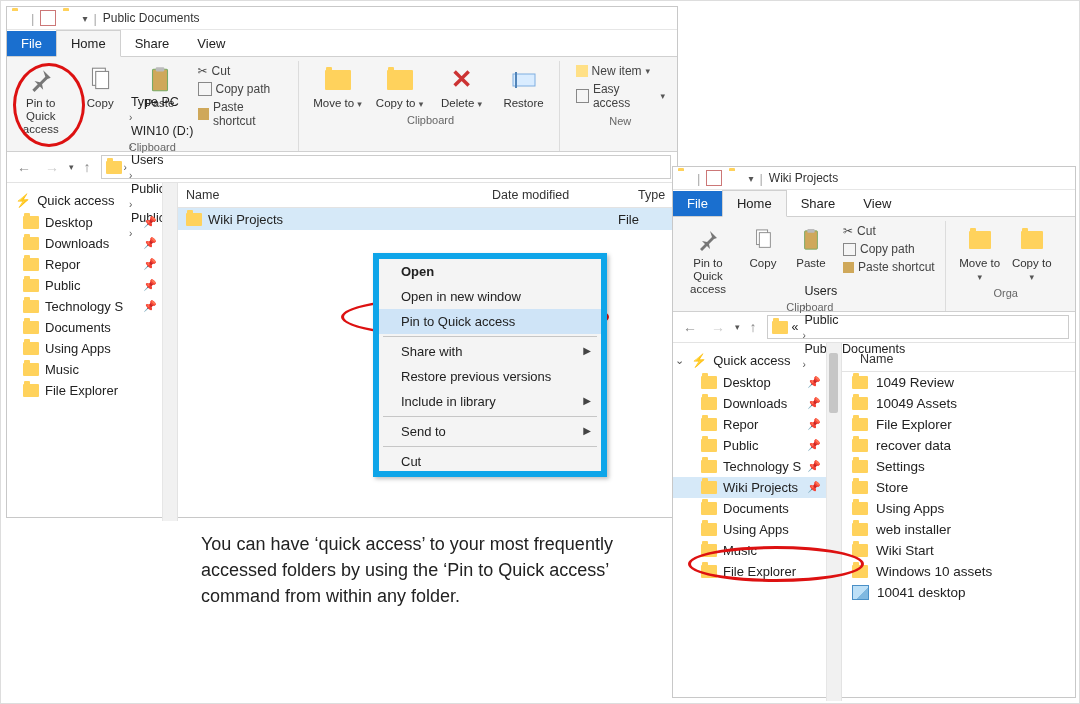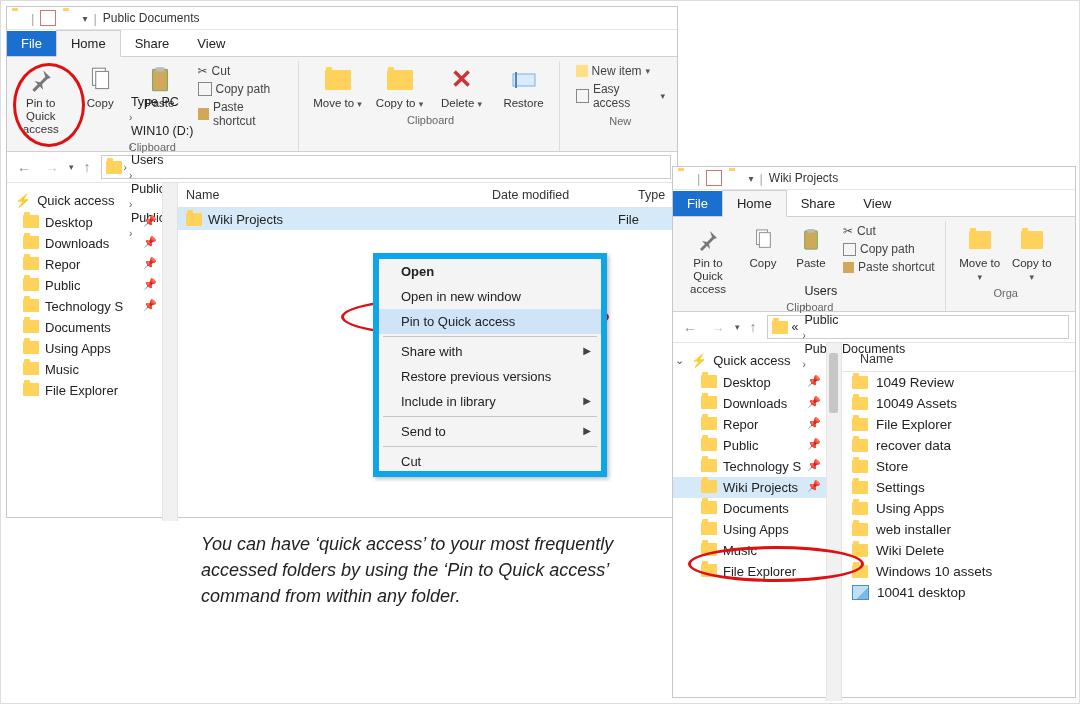--- a/index.html
+++ b/index.html
@@ -24,35 +24,35 @@
   .smallbtn{display:flex;align-items:center;gap:4px;font-size:12px;color:#444;padding:1px 4px;cursor:pointer}
   .drop{font-size:9px;color:#555;line-height:6px}
   .breadcrumb{display:flex;align-items:center;gap:6px;height:30px;border-bottom:1px solid #e3e3e3;padding:0 6px}
   .navarrow{color:#888;font-size:14px;padding:2px 4px;cursor:pointer}
   .bcpath{display:flex;align-items:center;border:1px solid #ccc;height:22px;padding:0 4px;flex:1;gap:2px}
   .bc-seg{display:flex;align-items:center;gap:2px;font-size:12.5px;color:#222;cursor:pointer;padding:0 2px}
   .bc-chev{font-size:10px;color:#555}
   .body{display:flex;height:calc(100% - 22px - 26px - 94px - 30px)}
   .sidebar{width:170px;border-right:1px solid #e3e3e3;overflow:hidden;position:relative;padding-top:6px}
   .sb-scroll{position:absolute;right:0;top:0;width:14px;background:#f1f1f1;height:100%;border-left:1px solid #e6e6e6}
-  .sb-item{display:flex;align-items:flex-start;gap:6px;padding:3px 6px 3px 16px;font-size:13px;cursor:pointer;position:relative}
+  .sb-item{display:flex;align-items:center;gap:6px;padding:3px 6px 3px 16px;font-size:13px;cursor:pointer;position:relative}
   .sb-item .pin{position:absolute;right:20px;color:#7a7a7a;font-size:11px}
   .qa-head{padding:4px 6px 4px 8px;display:flex;align-items:center;gap:6px;font-size:13px}
   .filepane{flex:1;position:relative}
   .colhead{display:flex;border-bottom:1px solid #e3e3e3;font-size:12.5px;color:#333;height:24px;align-items:center}
   .colhead div{padding:0 8px}
   .row-item{display:flex;align-items:center;height:22px;font-size:13px;padding-left:8px;gap:6px;background:#d6e9f8;cursor:pointer}
   .folder-ic{width:16px;height:13px;background:#ffd25c;border-radius:1px;position:relative}
   .folder-ic:before{content:"";position:absolute;top:-3px;left:1px;width:6px;height:3px;background:#ffd25c;border-radius:1px 1px 0 0}
   .ctxmenu{position:absolute;left:372px;top:252px;width:222px;background:#f4f4f4;border:6px solid #0ea5e9;box-shadow:2px 2px 4px rgba(0,0,0,.25);z-index:50;font-size:13px}
   .ctxmenu .mi{padding:5px 12px 5px 22px;cursor:pointer;position:relative}
   .ctxmenu .mi.hot{background:#cfe4f7}
   .ctxmenu .sep{height:1px;background:#c6c6c6;margin:2px 4px}
   .ctxmenu .sub{position:absolute;right:10px;top:6px;font-size:10px;color:#444}
-  .caption{position:absolute;left:200px;top:530px;width:440px;font-style:italic;font-size:18px;color:#222;line-height:1.45}
+  .caption{position:absolute;left:200px;top:530px;width:440px;font-size:18px;color:#222;line-height:1.45}
   .circle-red{position:absolute;border:3px solid #d11;border-radius:50%;pointer-events:none}
   .ellipse-red{position:absolute;border:3px solid #d11;border-radius:50%/50%;pointer-events:none}
 
   
   .winB{left:672px;top:166px;width:402px;height:530px}
   .winB .ribbon{font-size:11.5px}
   .winB .sidebar{width:176px}
   .winB .filepane{padding-top:4px}
   .winB .f-item{display:flex;align-items:center;gap:8px;padding:3px 4px 3px 10px;font-size:13.5px;cursor:pointer}
   .winB .colhead{padding-left:10px}
@@ -448,37 +448,37 @@
           <div class="f-item">
             <span class="folder-ic"></span>
             <span>File Explorer</span>
           </div>
           <div class="f-item">
             <span class="folder-ic"></span>
             <span>recover data</span>
           </div>
           <div class="f-item">
             <span class="folder-ic"></span>
+            <span>Settings</span>
+          </div>
+          <div class="f-item">
+            <span class="folder-ic"></span>
             <span>Store</span>
           </div>
           <div class="f-item">
             <span class="folder-ic"></span>
-            <span>Settings</span>
-          </div>
-          <div class="f-item">
-            <span class="folder-ic"></span>
             <span>Using Apps</span>
           </div>
           <div class="f-item">
             <span class="folder-ic"></span>
             <span>web installer</span>
           </div>
           <div class="f-item">
             <span class="folder-ic"></span>
-            <span>Wiki Delete</span>
+            <span>Wiki Start</span>
           </div>
           <div class="f-item">
             <span class="folder-ic"></span>
             <span>Windows 10 assets</span>
           </div>
           <div class="f-item">
             <span class="img-ic"></span>
             <span>10041 desktop</span>
           </div>
         </div>

